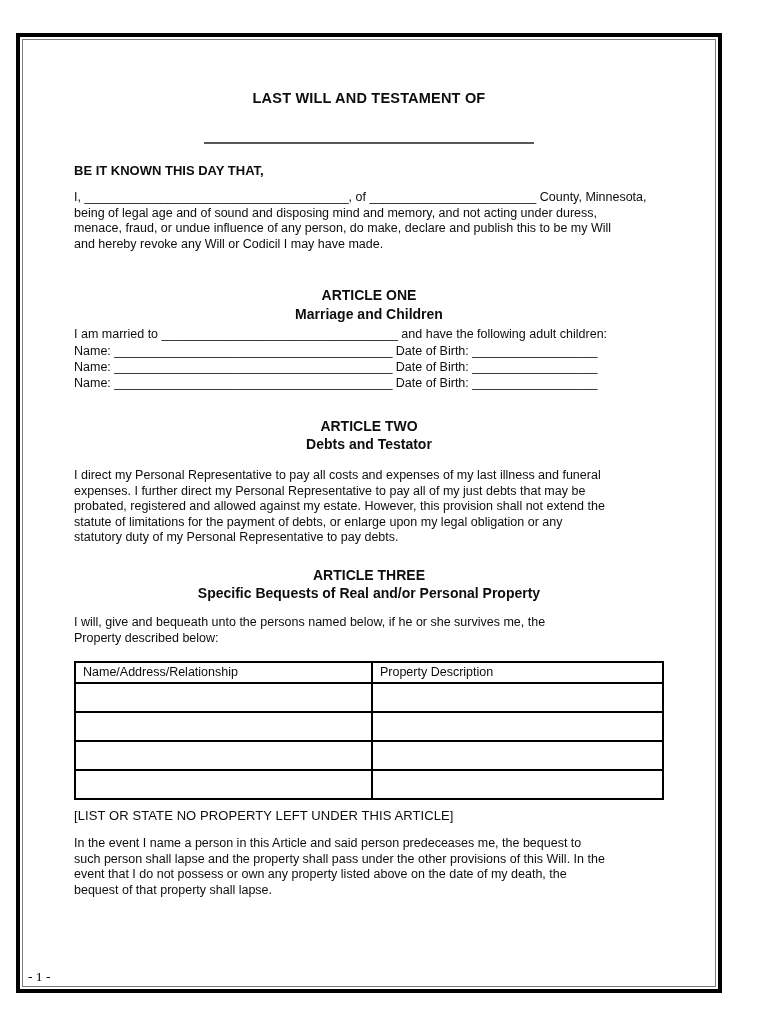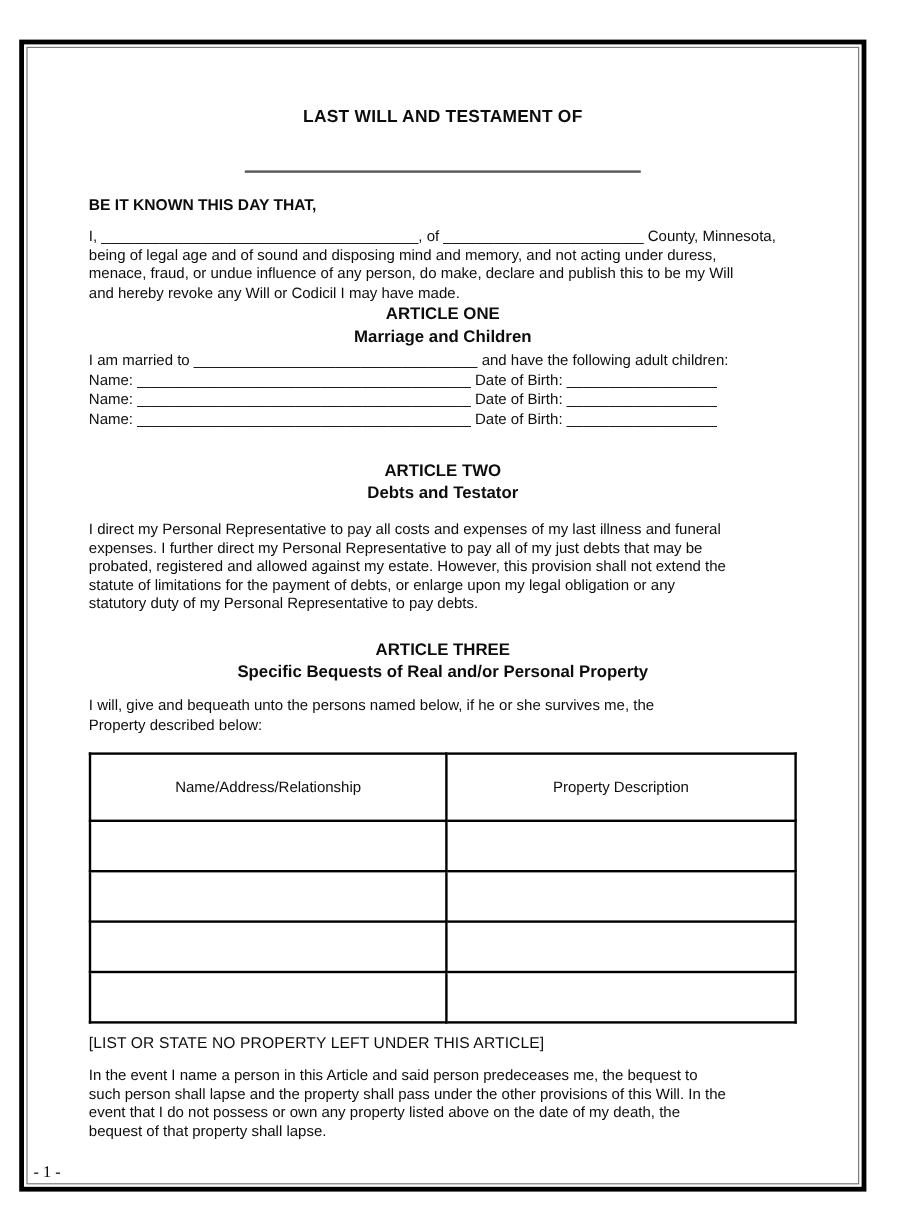--- a/index.html
+++ b/index.html
@@ -44,20 +44,21 @@
     font-weight: bold;
     font-size: 13px;
   }
   .para {
     margin-top: 12px;
     font-size: 12.5px;
     line-height: 15.6px;
     white-space: pre-line;
   }
   .article-head {
+    margin-top: 34px;
     text-align: center;
     font-weight: bold;
     font-size: 14px;
     line-height: 18.5px;
   }
   .article-head.two { margin-top: 26px; }
   .article-head.three { margin-top: 20px; }
   .married-line {
     margin-top: 4px;
     font-size: 12.5px;
@@ -71,23 +72,23 @@
   .para.three-intro { }
   table.bequests {
     margin-top: 15px;
     width: 100%;
     border-collapse: collapse;
   }
   table.bequests th, table.bequests td {
     border: 2px solid #000;
     font-size: 12.5px;
     font-weight: normal;
-    text-align: center;
+    text-align: left;
     vertical-align: top;
-    padding: 20px 7px;
+    padding: 2px 7px;
   }
   table.bequests th { height: 21px; }
   table.bequests td { height: 29px; }
   table.bequests .col-left  { width: 50.5%; }
   table.bequests .col-right { width: 49.5%; }
   .list-note {
     margin-top: 8px;
     font-size: 13px;
     letter-spacing: 0.1px;
   }

